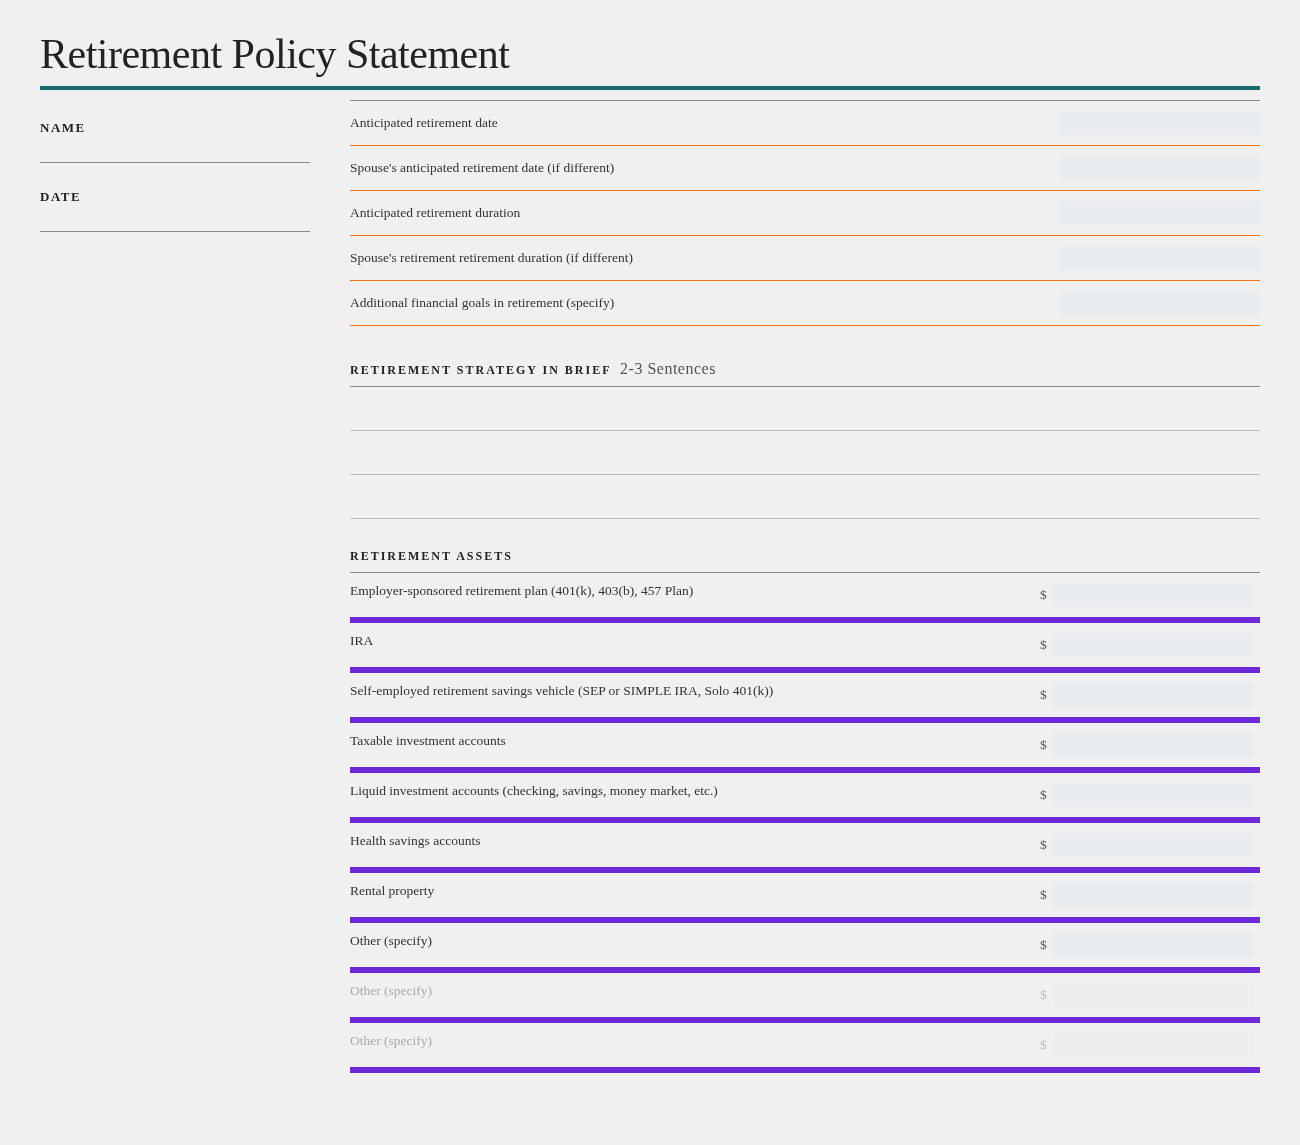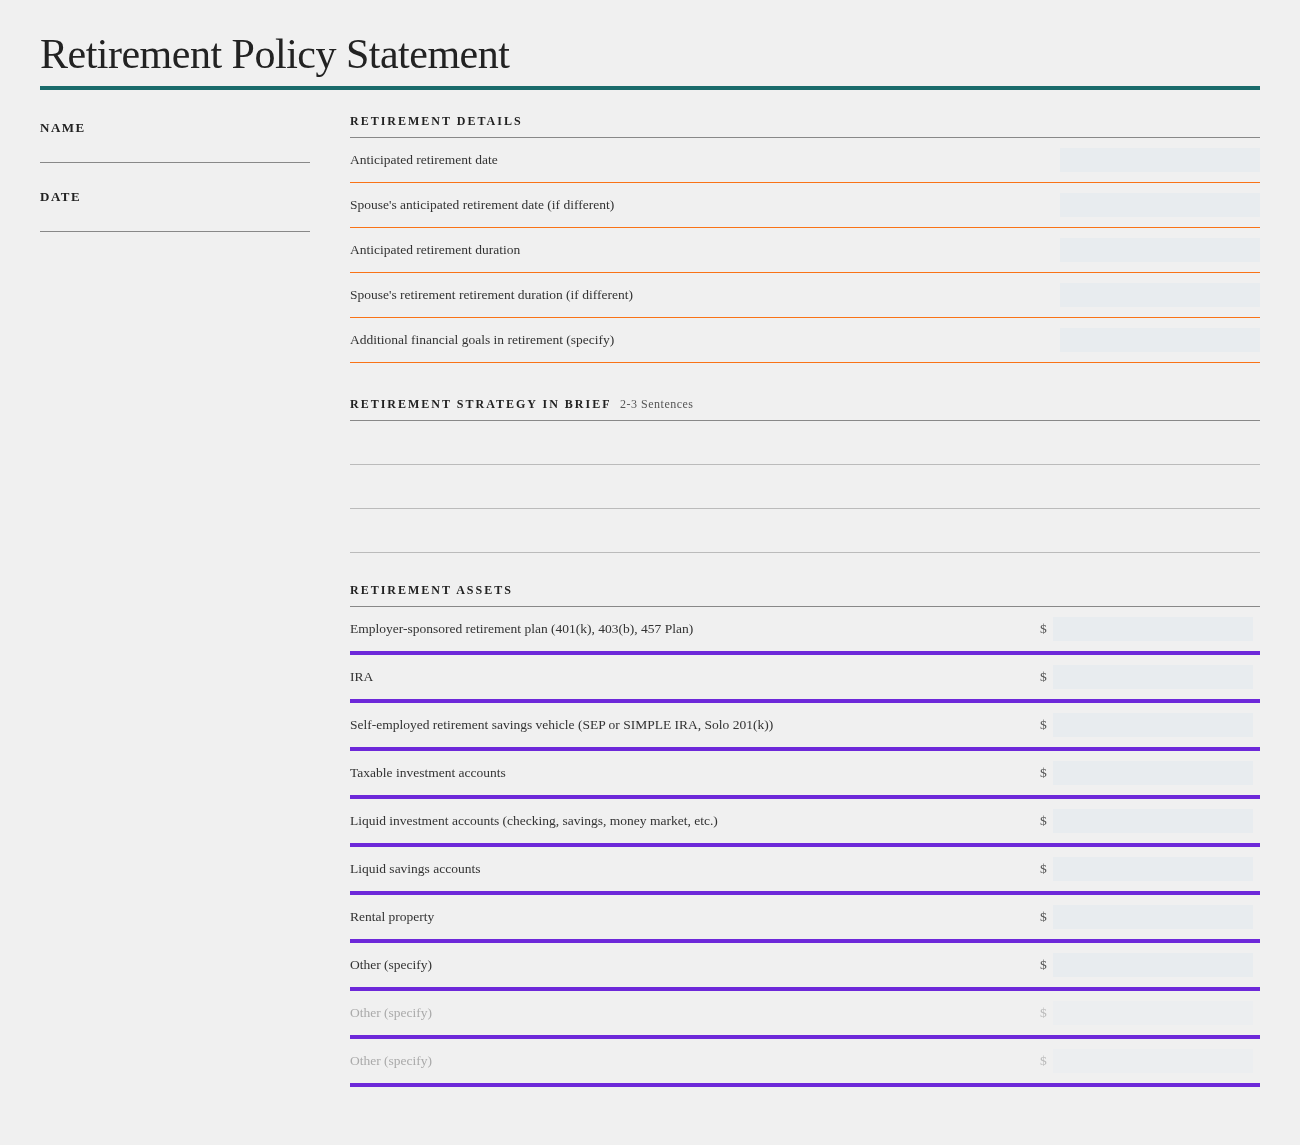--- a/index.html
+++ b/index.html
@@ -82,21 +82,21 @@
     .section-header {
       font-size: 12px;
       font-weight: 700;
       letter-spacing: 2px;
       text-transform: uppercase;
       color: #222;
       padding: 14px 0 8px 0;
     }
 
     .section-header .subtitle {
-      font-size: 12px;
+      font-size: 16px;
       font-weight: 400;
       letter-spacing: 0.5px;
       text-transform: none;
       color: #555;
       margin-left: 4px;
     }
 
     .section-divider {
       border: none;
       border-top: 1.5px solid #888;
@@ -138,23 +138,22 @@
     .strategy-spacer {
       height: 8px;
     }
 
     .assets-section {
       margin-top: 16px;
     }
 
     .asset-row {
       display: flex;
-      align-items: center;
       padding: 10px 0;
-      border-bottom: 4px solid #6d28d9;
+      border-bottom: 6px solid #6d28d9;
     }
 
     .asset-row-label {
       font-size: 13.5px;
       color: #333;
       flex: 1;
     }
 
     .asset-row.muted .asset-row-label {
       color: #999;
@@ -219,21 +218,20 @@
       <div class="name-date-field field-row">
         <span class="field-label">DATE</span>
         <input class="name-input" type="text" style="">
         <div class="field-underline"></div>
       </div>
     </div>
 
     <div class="right-panel">
 
       <div>
-        <div class="section-header">RETIREMENT DETAILS</div>
         <hr class="section-divider">
 
         <div class="detail-row">
           <span class="detail-row-label">Anticipated retirement date</span>
           <input class="detail-row-input" type="text" style="">
         </div>
         <div class="detail-row">
           <span class="detail-row-label">Spouse's anticipated retirement date (if different)</span>
           <input class="detail-row-input" type="text" style="">
         </div>
@@ -278,42 +276,42 @@
           </div>
         </div>
         <div class="asset-row">
           <span class="asset-row-label">IRA</span>
           <div class="dollar-area">
             <span class="dollar-sign">$</span>
             <input class="asset-input" type="text" style="">
           </div>
         </div>
         <div class="asset-row">
-          <span class="asset-row-label">Self-employed retirement savings vehicle (SEP or SIMPLE IRA, Solo 201(k))</span>
+          <span class="asset-row-label">Self-employed retirement savings vehicle (SEP or SIMPLE IRA, Solo 401(k))</span>
           <div class="dollar-area">
             <span class="dollar-sign">$</span>
             <input class="asset-input" type="text" style="">
           </div>
         </div>
         <div class="asset-row">
           <span class="asset-row-label">Taxable investment accounts</span>
           <div class="dollar-area">
             <span class="dollar-sign">$</span>
             <input class="asset-input" type="text" style="">
           </div>
         </div>
         <div class="asset-row">
           <span class="asset-row-label">Liquid investment accounts (checking, savings, money market, etc.)</span>
           <div class="dollar-area">
             <span class="dollar-sign">$</span>
             <input class="asset-input" type="text" style="">
           </div>
         </div>
         <div class="asset-row">
-          <span class="asset-row-label">Liquid savings accounts</span>
+          <span class="asset-row-label">Health savings accounts</span>
           <div class="dollar-area">
             <span class="dollar-sign">$</span>
             <input class="asset-input" type="text" style="">
           </div>
         </div>
         <div class="asset-row">
           <span class="asset-row-label">Rental property</span>
           <div class="dollar-area">
             <span class="dollar-sign">$</span>
             <input class="asset-input" type="text" style="">

